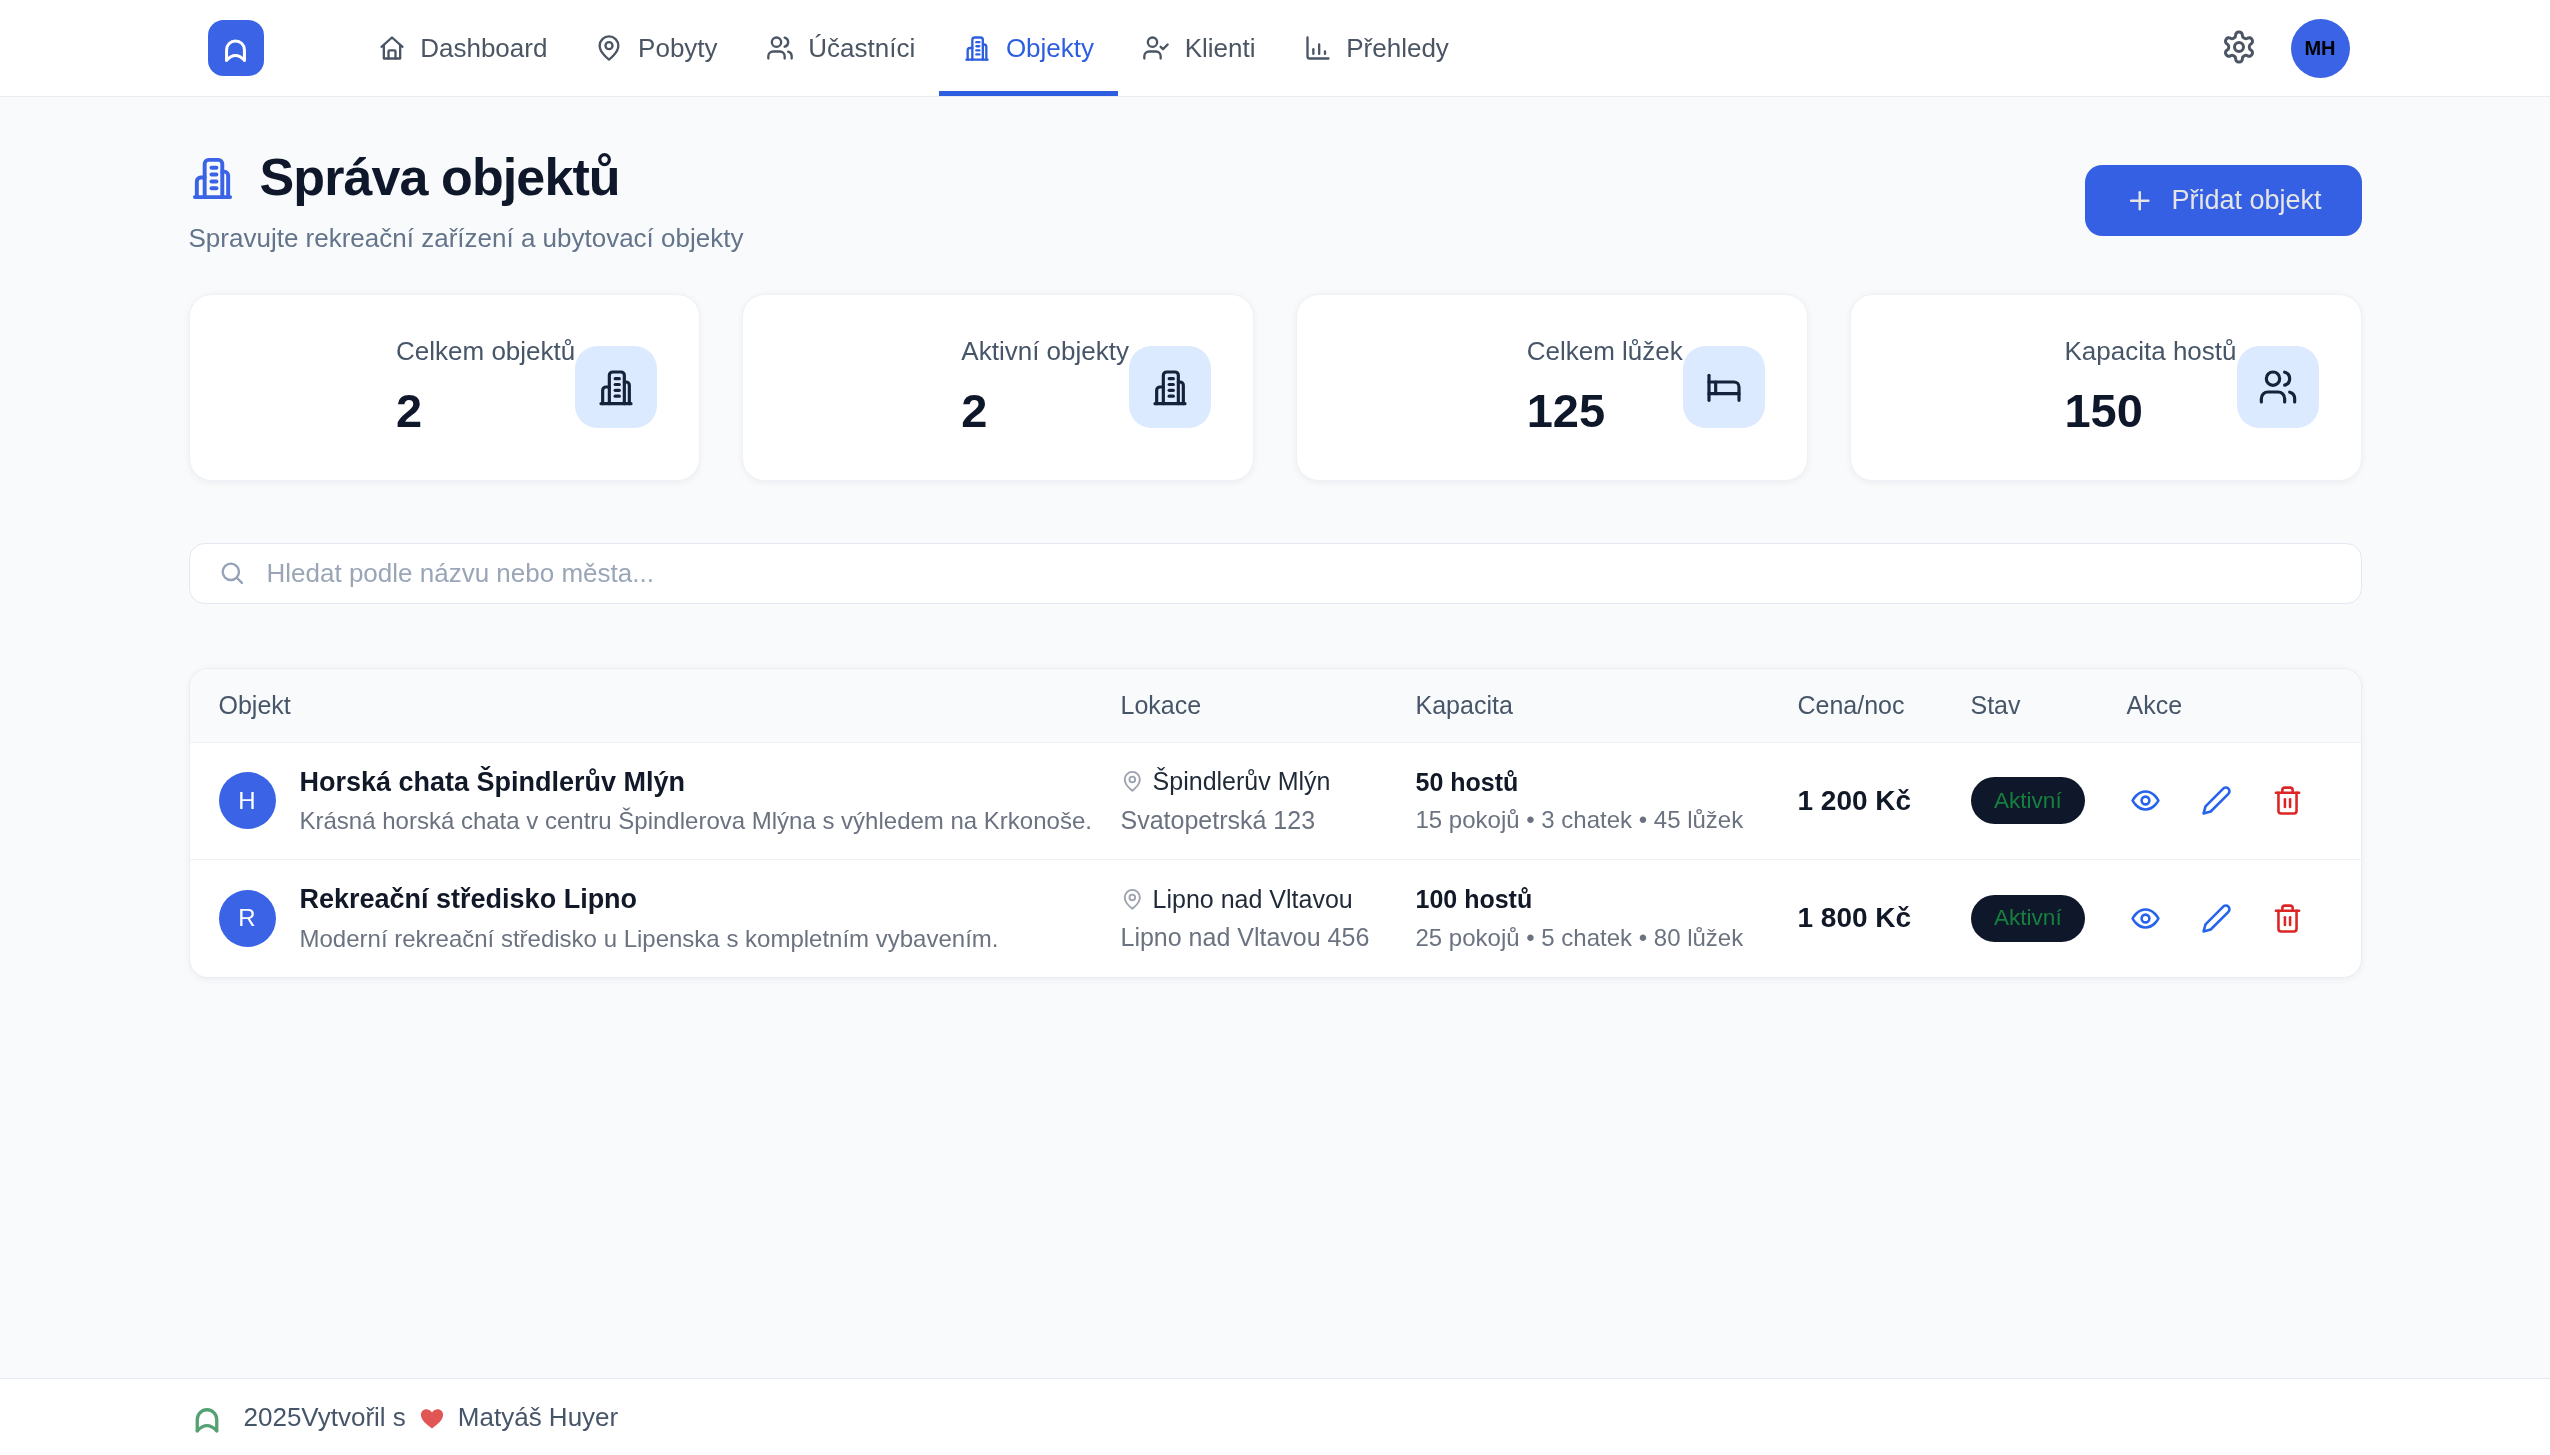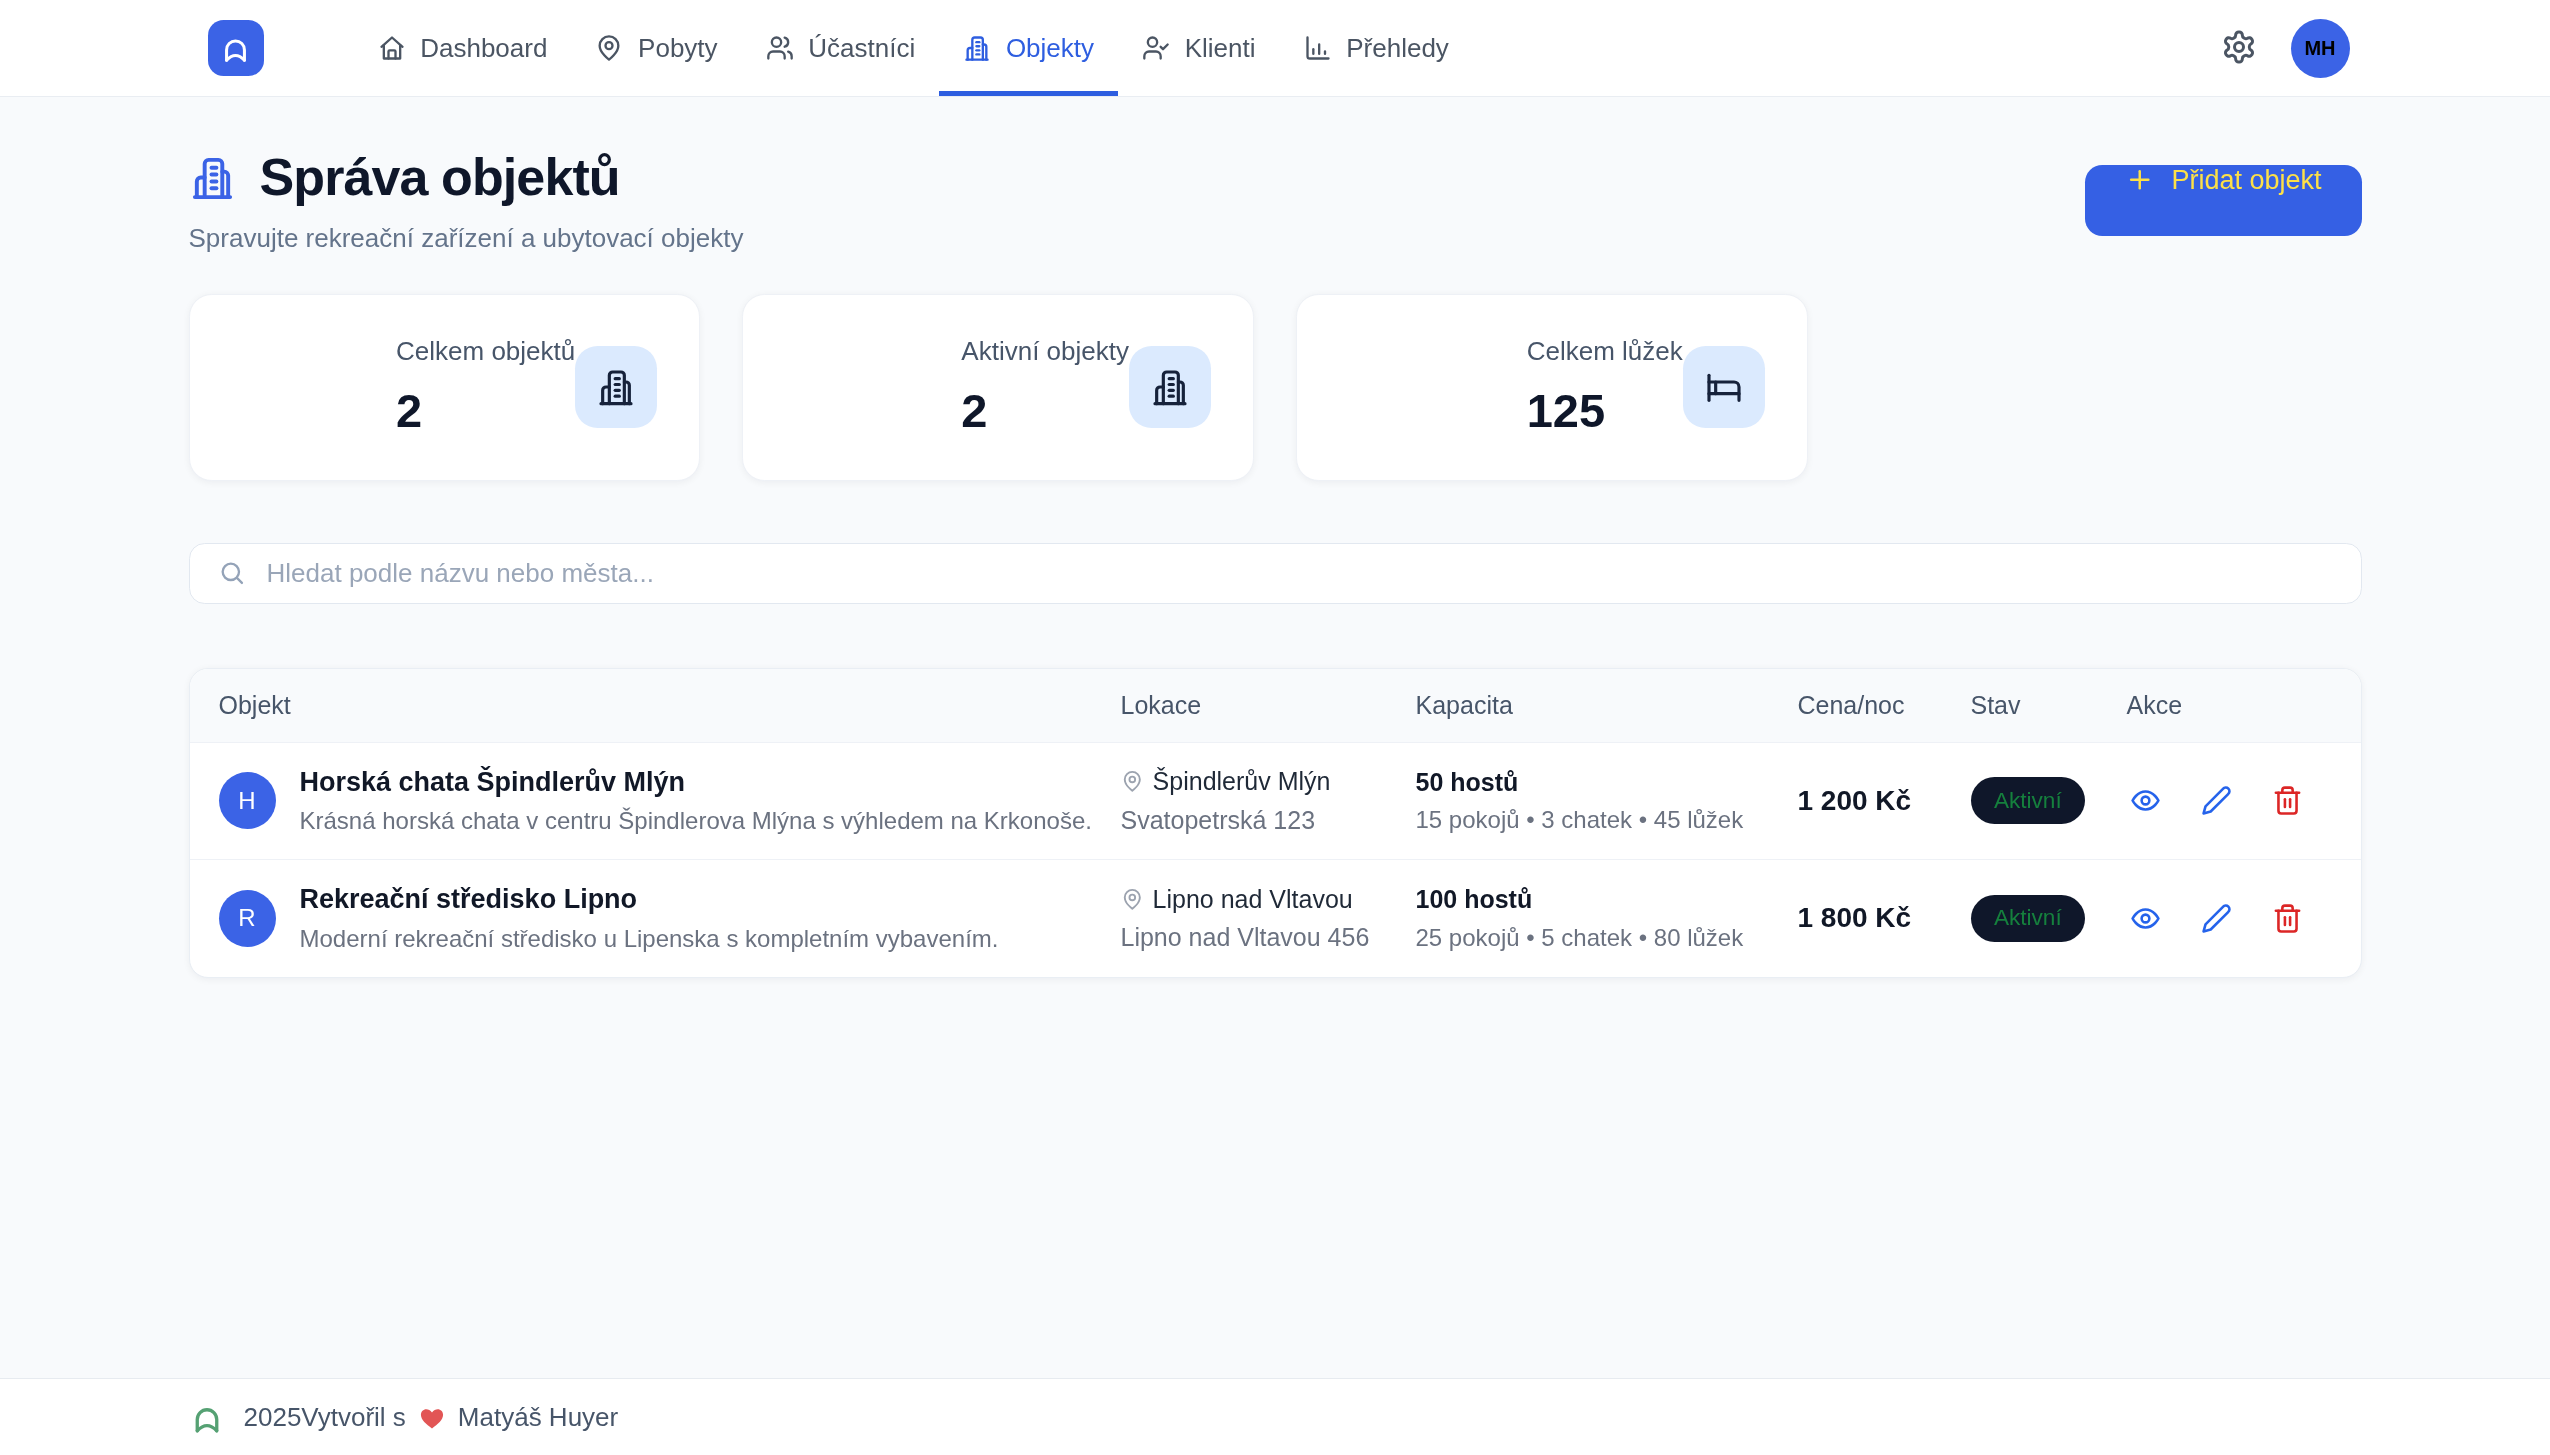--- a/index.html
+++ b/index.html
@@ -37,21 +37,21 @@
     display: flex; align-items: center; justify-content: center; font-size: 20px; font-weight: 700; cursor: pointer;
   }
 
   
   main { flex: 1 0 auto; }
   .page-head { display: flex; align-items: center; justify-content: space-between; padding-top: 50px; }
   .page-title { display: flex; align-items: center; gap: 24px; margin: 0; font-size: 52px; font-weight: 700; letter-spacing: -0.9px; color: #0f172a; }
   .page-title svg { width: 47px; height: 47px; color: #3b63e6; flex: none; }
   .page-subtitle { margin: 15.6px 0 0; font-size: 26px; color: #64748b; }
   .primary-btn {
-    display: flex; gap: 17.3px; background: #3560e4; color: #fde047;
+    display: flex; align-items: center; gap: 17.3px; background: #3560e4; color: #e5e5e5;
     border: none; border-radius: 17.3px; height: 71px; padding: 0 40px;
     font-size: 27px; font-family: inherit; cursor: pointer;
   }
   .primary-btn svg { width: 29.5px; height: 29.5px; }
 
   
   .stats { display: grid; grid-template-columns: repeat(4, 1fr); gap: 42px; margin-top: 40px; }
   .stat-card {
     background: #fff; border: 0.9px solid #eef1f6; border-radius: 22.6px; height: 187px;
     box-shadow: 0 1.7px 7px rgba(15,23,42,.05);
@@ -262,20 +262,34 @@
         </div>
         <div class="stat-chip">
           <svg viewBox="0 0 24 24" fill="none" stroke="currentColor" stroke-width="1.9" stroke-linecap="round" stroke-linejoin="round">
               <path d="M3 5v15"></path>
               <path d="M3 9h15a3 3 0 0 1 3 3v8"></path>
               <path d="M3 16h18"></path>
               <path d="M7 9v7"></path>
             </svg>
         </div>
       </div>
+      <div class="stat-card">
+        <div>
+          <div class="stat-label">Kapacita hostů</div>
+          <div class="stat-value">150</div>
+        </div>
+        <div class="stat-chip">
+          <svg viewBox="0 0 24 24" fill="none" stroke="currentColor" stroke-width="1.9" stroke-linecap="round" stroke-linejoin="round">
+              <path d="M16 21v-2a4 4 0 0 0-4-4H6a4 4 0 0 0-4 4v2"></path>
+              <circle cx="9" cy="7" r="4"></circle>
+              <path d="M22 21v-2a4 4 0 0 0-3-3.87"></path>
+              <path d="M16 3.13a4 4 0 0 1 0 7.75"></path>
+            </svg>
+        </div>
+      </div>
     </div>
 
     <div class="search-bar">
       <svg viewBox="0 0 24 24" fill="none" stroke="currentColor" stroke-width="2" stroke-linecap="round" stroke-linejoin="round">
           <circle cx="11" cy="11" r="7"></circle>
           <path d="m20.5 20.5-4.3-4.3"></path>
         </svg>
       <input type="text" placeholder="Hledat podle názvu nebo města..." style="">
     </div>
 

